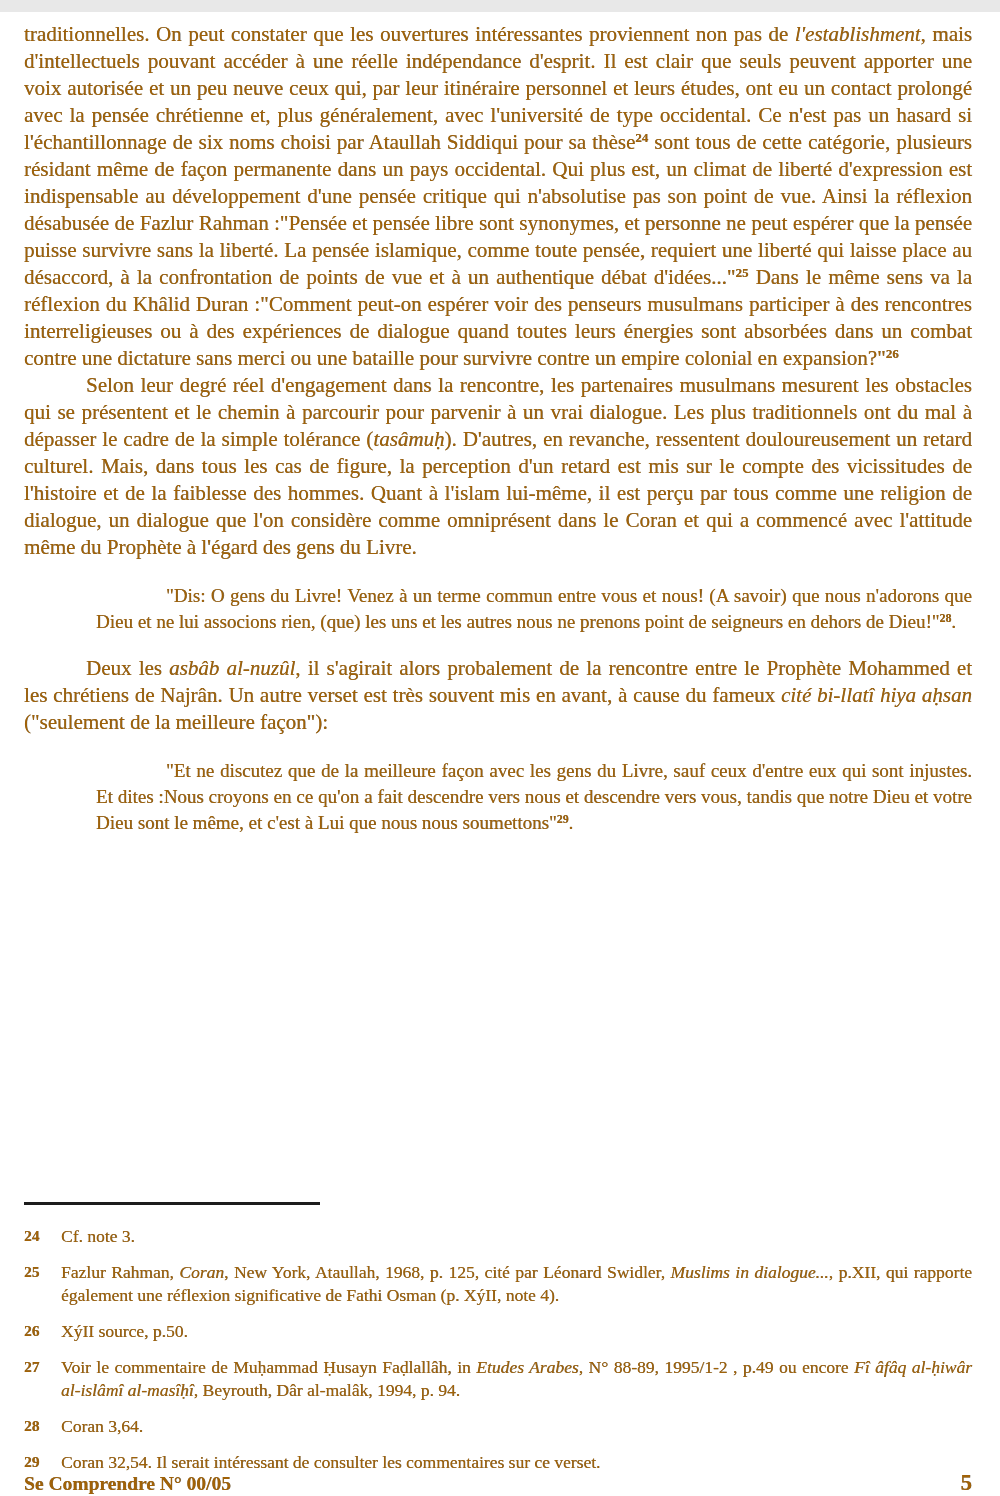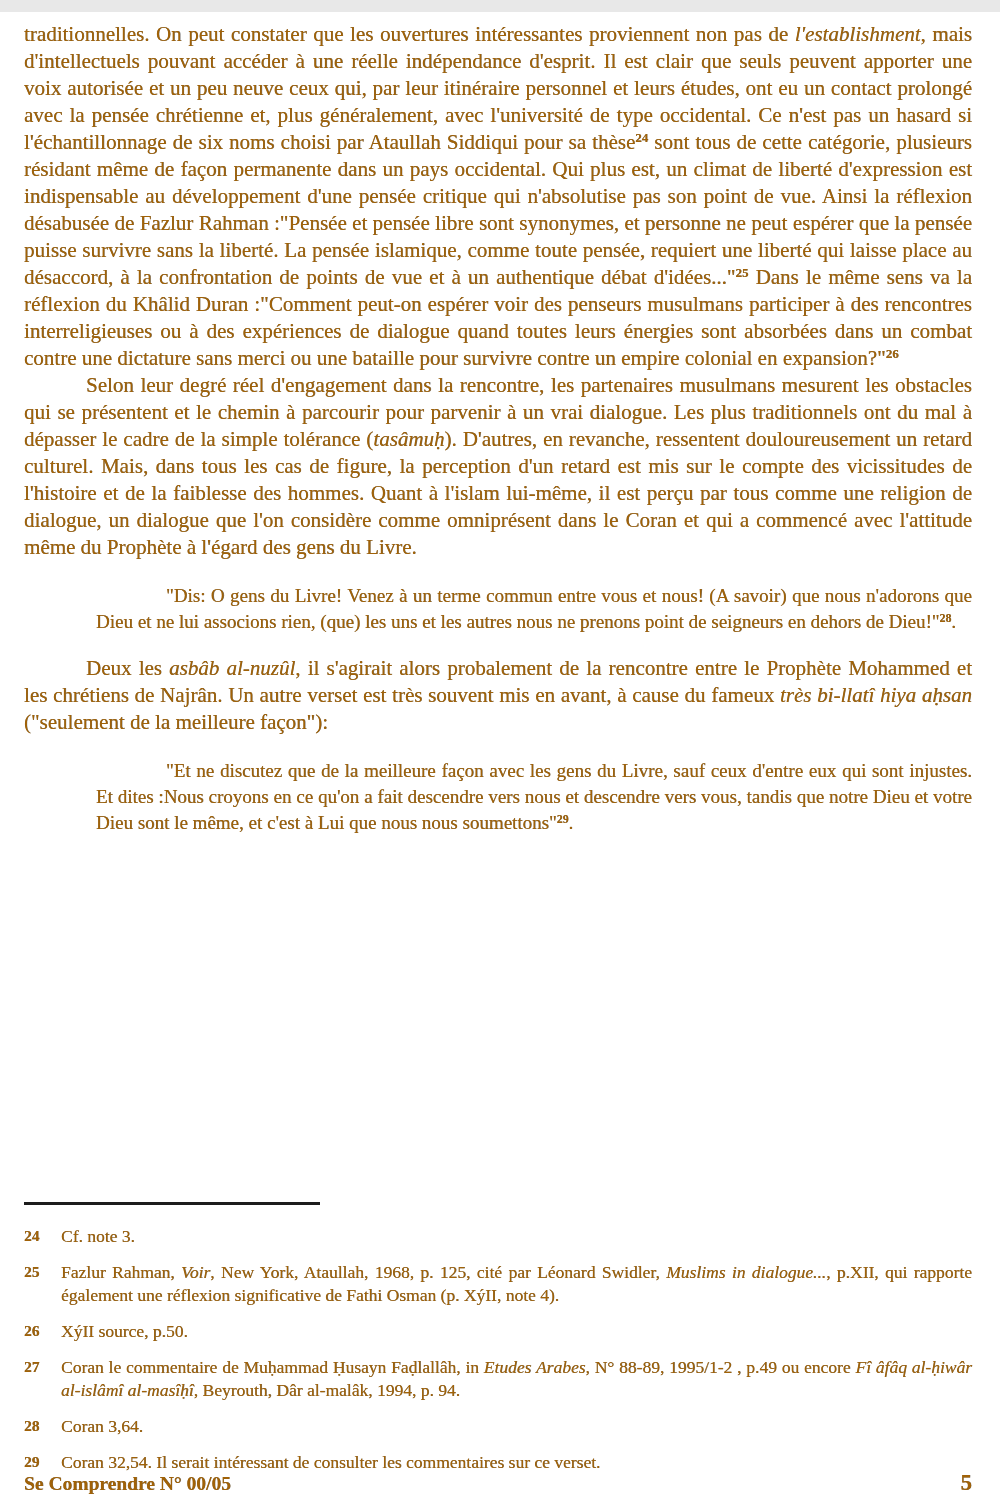--- a/index.html
+++ b/index.html
@@ -70,43 +70,43 @@
 <div class="page">
   <div class="content">
     <p class="para"><span>traditionnelles. On peut constater que les ouvertures intéressantes proviennent non pas de </span><em>l'establishment</em><span>, mais d'intellectuels pouvant accéder à une réelle indépendance d'esprit. Il est clair que seuls peuvent apporter une voix autorisée et un peu neuve  ceux qui, par leur itinéraire personnel et leurs études, ont eu un contact prolongé avec la pensée chrétienne et, plus généralement, avec l'université de type occidental. Ce n'est pas un hasard si l'échantillonnage de six noms choisi par Ataullah Siddiqui pour sa thèse</span><sup class="fn-ref">24</sup><span> sont tous de cette catégorie, plusieurs résidant même de façon permanente dans un pays occidental. Qui plus est, un climat de liberté d'expression est indispensable au développement d'une pensée critique qui n'absolutise pas son point de vue. Ainsi la réflexion désabusée de Fazlur Rahman :"Pensée et pensée libre sont synonymes, et personne ne peut espérer que la pensée puisse survivre sans la liberté.  La pensée islamique, comme toute pensée, requiert une liberté qui laisse place au désaccord, à la confrontation de points de vue et à un authentique débat d'idées..."</span><sup class="fn-ref">25</sup><span> Dans le même sens va la réflexion du Khâlid Duran :"Comment peut-on espérer voir des penseurs musulmans participer à des rencontres interreligieuses ou à des expériences de dialogue quand toutes leurs énergies sont absorbées dans un combat contre une dictature sans merci ou une bataille pour survivre contre un empire colonial en expansion?"</span><sup class="fn-ref">26</sup></p>
 
 
     <p class="para indented"><span>Selon leur degré réel d'engagement dans la rencontre, les partenaires musulmans mesurent les obstacles qui se présentent et le chemin à parcourir pour parvenir à un vrai dialogue. Les plus traditionnels ont du mal à dépasser le cadre de la simple tolérance (</span><em>tasâmuḥ</em><span>). D'autres, en revanche, ressentent douloureusement un retard culturel. Mais, dans tous les cas de figure,  la perception d'un retard est mis sur le compte des vicissitudes de l'histoire et de la faiblesse des hommes. Quant à l'islam lui-même, il est perçu par tous comme une religion de dialogue, un dialogue que l'on considère comme omniprésent dans le Coran et qui a commencé avec l'attitude même du Prophète à l'égard des gens du Livre.</span></p>
 
 
     <blockquote class="quote"><span>"Dis: O gens du Livre! Venez à un terme commun entre vous et nous! (A savoir) que nous n'adorons que Dieu et ne lui associons rien, (que) les uns et les autres nous ne prenons point de seigneurs en dehors de Dieu!"</span><sup class="fn-ref">28</sup><span>.</span></blockquote>
 
-    <p class="para indented mt20"><span>Deux les </span><em>asbâb al-nuzûl</em><span>, il s'agirait alors probalement de la rencontre entre le Prophète Mohammed et les chrétiens de Najrân. Un autre verset est très souvent mis en avant, à cause du fameux  </span><em>très bi-llatî hiya aḥsan</em><span> ("seulement de la meilleure façon"):</span></p>
+    <p class="para indented mt20"><span>Deux les </span><em>asbâb al-nuzûl</em><span>, il s'agirait alors probalement de la rencontre entre le Prophète Mohammed et les chrétiens de Najrân. Un autre verset est très souvent mis en avant, à cause du fameux  </span><em>cité bi-llatî hiya aḥsan</em><span> ("seulement de la meilleure façon"):</span></p>
 
     <blockquote class="quote mt19"><span>"Et ne discutez que de la meilleure façon avec les gens du Livre, sauf ceux d'entre eux qui sont injustes. Et dites :Nous croyons en ce qu'on a fait descendre vers nous et descendre vers vous, tandis que notre Dieu et votre Dieu sont le même, et c'est à Lui que nous nous soumettons"</span><sup class="fn-ref">29</sup><span>.</span></blockquote>
   </div>
 
   <div class="footnotes">
     <div class="fn-sep"></div>
 
     <div class="fn">
       <span class="fn-num">24</span>
       <span class="fn-text"><span>Cf. note 3.</span></span>
     </div>
     <div class="fn">
       <span class="fn-num">25</span>
-      <span class="fn-text"><span>Fazlur Rahman, </span><em>Voir</em><span>, New York, Ataullah, 1968, p. 125, cité par Léonard Swidler, </span><em>Muslims in dialogue...</em><span>, p.XII, qui rapporte également une réflexion significative de Fathi Osman (p. XýII, note 4).</span></span>
+      <span class="fn-text"><span>Fazlur Rahman, </span><em>Coran</em><span>, New York, Ataullah, 1968, p. 125, cité par Léonard Swidler, </span><em>Muslims in dialogue...</em><span>, p.XII, qui rapporte également une réflexion significative de Fathi Osman (p. XýII, note 4).</span></span>
     </div>
     <div class="fn">
       <span class="fn-num">26</span>
       <span class="fn-text"><span>XýII source, p.50.</span></span>
     </div>
     <div class="fn">
       <span class="fn-num">27</span>
-      <span class="fn-text"><span>Coran le commentaire de Muḥammad Ḥusayn Faḍlallâh, in </span><em>Etudes Arabes</em><span>, N° 88-89, 1995/1-2 , p.49 ou encore </span><em>Fî âfâq al-ḥiwâr al-islâmî  al-masîḥî</em><span>, Beyrouth, Dâr al-malâk, 1994, p. 94.</span></span>
+      <span class="fn-text"><span>Voir le commentaire de Muḥammad Ḥusayn Faḍlallâh, in </span><em>Etudes Arabes</em><span>, N° 88-89, 1995/1-2 , p.49 ou encore </span><em>Fî âfâq al-ḥiwâr al-islâmî  al-masîḥî</em><span>, Beyrouth, Dâr al-malâk, 1994, p. 94.</span></span>
     </div>
     <div class="fn">
       <span class="fn-num">28</span>
       <span class="fn-text"><span>Coran 3,64.</span></span>
     </div>
     <div class="fn">
       <span class="fn-num">29</span>
       <span class="fn-text"><span>Coran 32,54. Il serait intéressant de consulter les commentaires sur ce verset.</span></span>
     </div>
   </div>

